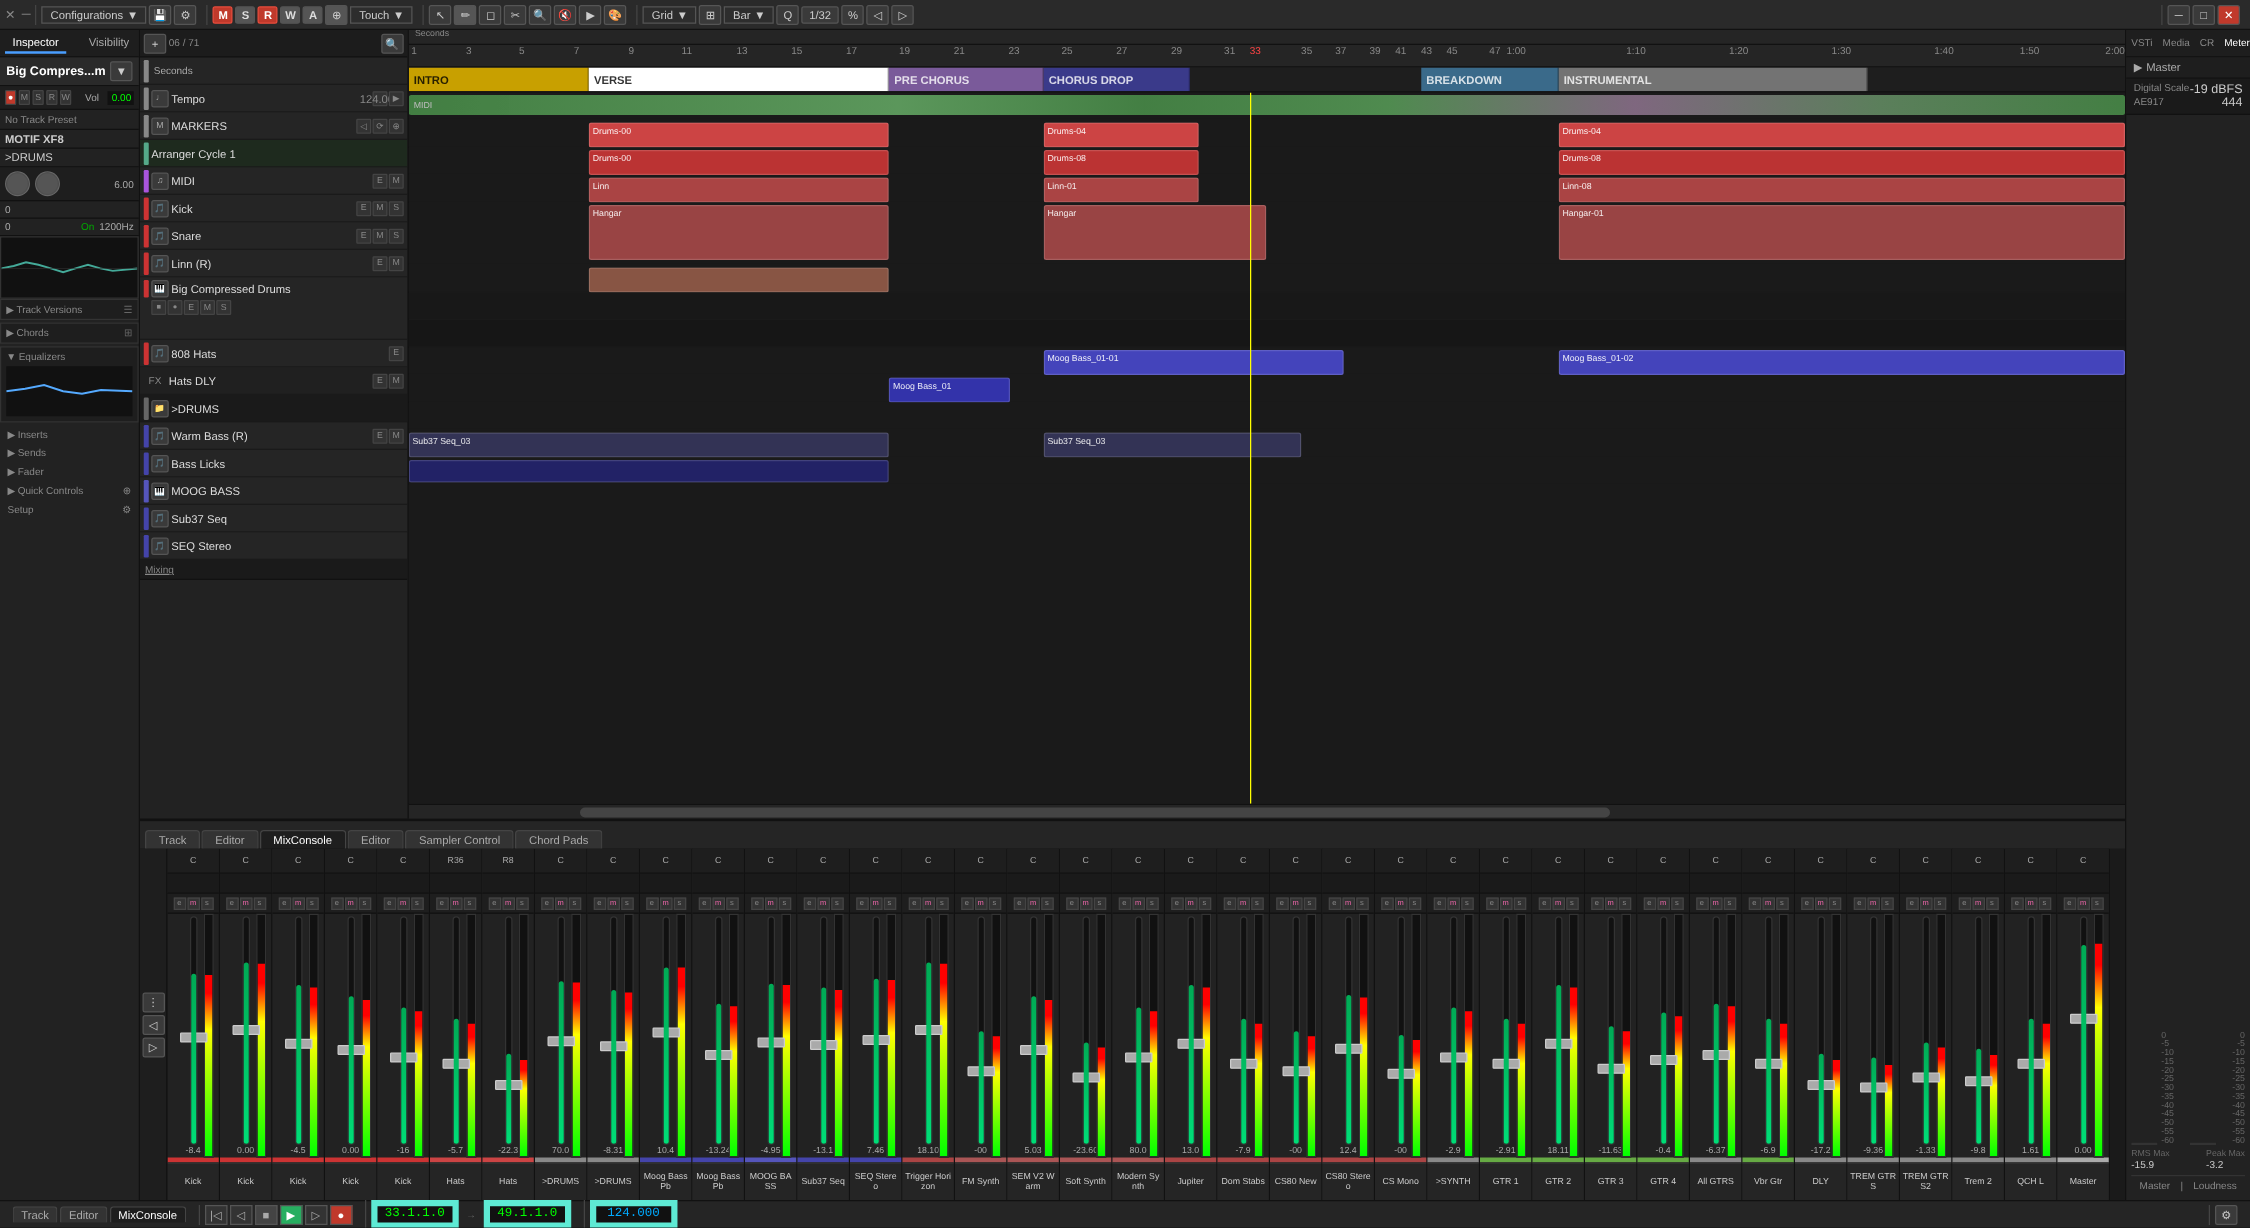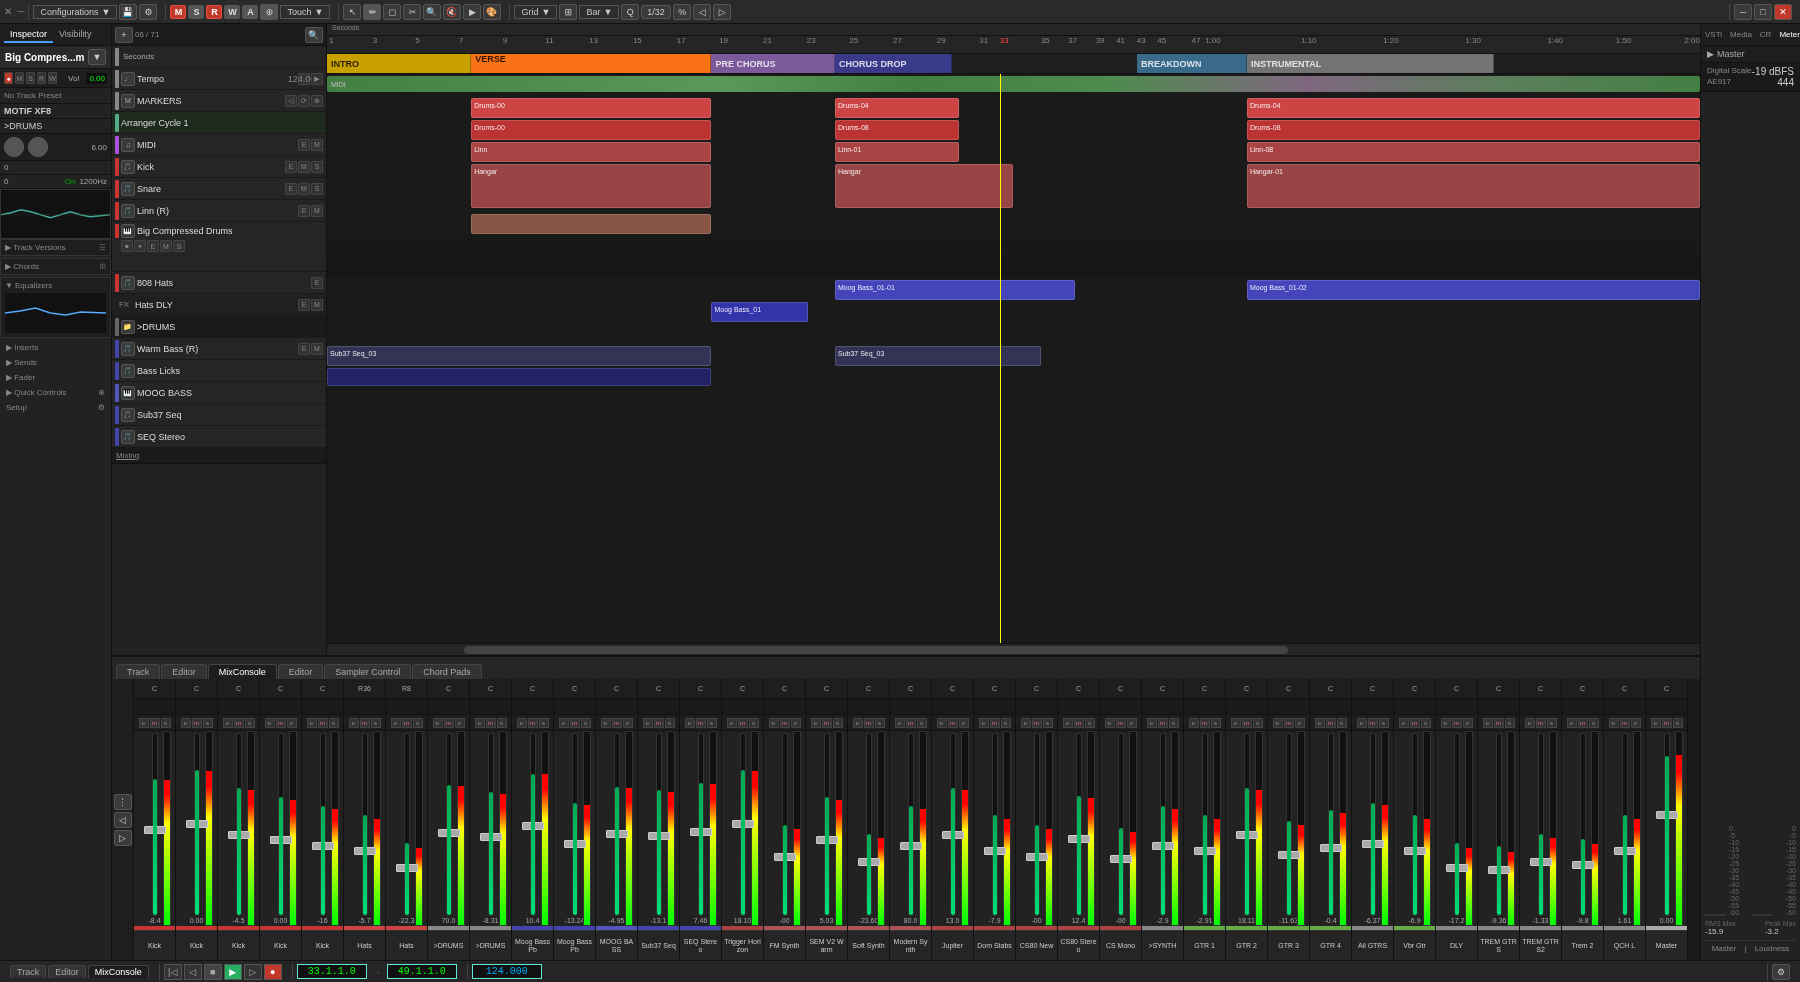--- a/index.html
+++ b/index.html
@@ -91,21 +91,21 @@
       background: #222;
       border-right: 1px solid #111;
       display: flex;
       flex-direction: column;
     }
     #inspector-header {
       height: 22px;
       background: #1e1e1e;
       display: flex;
       align-items: center;
-      gap: 0;
+      gap: 12px;
       padding: 0 4px;
       border-bottom: 1px solid #111;
     }
     .tab-btn {
       font-size: 9px;
       color: #aaa;
       padding: 2px 6px;
       cursor: pointer;
       border-bottom: 2px solid transparent;
     }
@@ -545,21 +545,21 @@
     }
     .bb-section {
       display: flex;
       align-items: center;
       gap: 2px;
       padding: 0 4px;
       border-left: 1px solid #444;
     }
     .bb-display {
       background: #111;
-      border: 1px solid #5eead4;
+      border: 5px solid #5eead4;
       color: #0f0;
       font-size: 10px;
       font-family: 'Courier New', monospace;
       padding: 1px 6px;
       min-width: 70px;
       text-align: center;
     }
     .bb-btn {
       width: 18px; height: 16px;
       background: #333;
@@ -1012,21 +1012,21 @@
               <span style="position:absolute;left:94%;font-size:8px;color:#888;">1:50</span>
               <span style="position:absolute;left:99%;font-size:8px;color:#888;">2:00</span>
             </div>
           </div>
         </div>
 
         <div class="section-bar">
           <div style="position:absolute; left:0%; width:10.5%; height:100%; background:#c8a000; display:flex; align-items:center; padding-left:4px; overflow:hidden; border-right:1px solid rgba(0,0,0,0.3);">
             <span style="font-size:9px; font-weight:bold; color:rgba(0,0,0,0.8);">INTRO</span>
           </div>
-          <div style="position:absolute; left:10.5%; width:17.5%; height:100%; background:#f97316; display:flex; padding-left:4px; overflow:hidden; border-right:1px solid rgba(0,0,0,0.3);">
+          <div style="position:absolute; left:10.5%; width:17.5%; height:100%; background:#ffffff; display:flex; align-items:center; padding-left:4px; overflow:hidden; border-right:1px solid rgba(0,0,0,0.3);">
             <span style="font-size:9px; font-weight:bold; color:rgba(0,0,0,0.8);">VERSE</span>
           </div>
           <div style="position:absolute; left:28%; width:9%; height:100%; background:#7a5a9a; display:flex; align-items:center; padding-left:4px; overflow:hidden; border-right:1px solid rgba(0,0,0,0.3);">
             <span style="font-size:9px; font-weight:bold; color:rgba(255,255,255,0.8);">PRE CHORUS</span>
           </div>
           <div style="position:absolute; left:37%; width:8.5%; height:100%; background:#3a3a8a; display:flex; align-items:center; padding-left:4px; overflow:hidden; border-right:1px solid rgba(0,0,0,0.3);">
             <span style="font-size:9px; font-weight:bold; color:rgba(255,255,255,0.8);">CHORUS DROP</span>
           </div>
           <div style="position:absolute; left:59%; width:8%; height:100%; background:#3a6a8a; display:flex; align-items:center; padding-left:4px; overflow:hidden; border-right:1px solid rgba(0,0,0,0.3);">
             <span style="font-size:9px; font-weight:bold; color:rgba(255,255,255,0.8);">BREAKDOWN</span>

